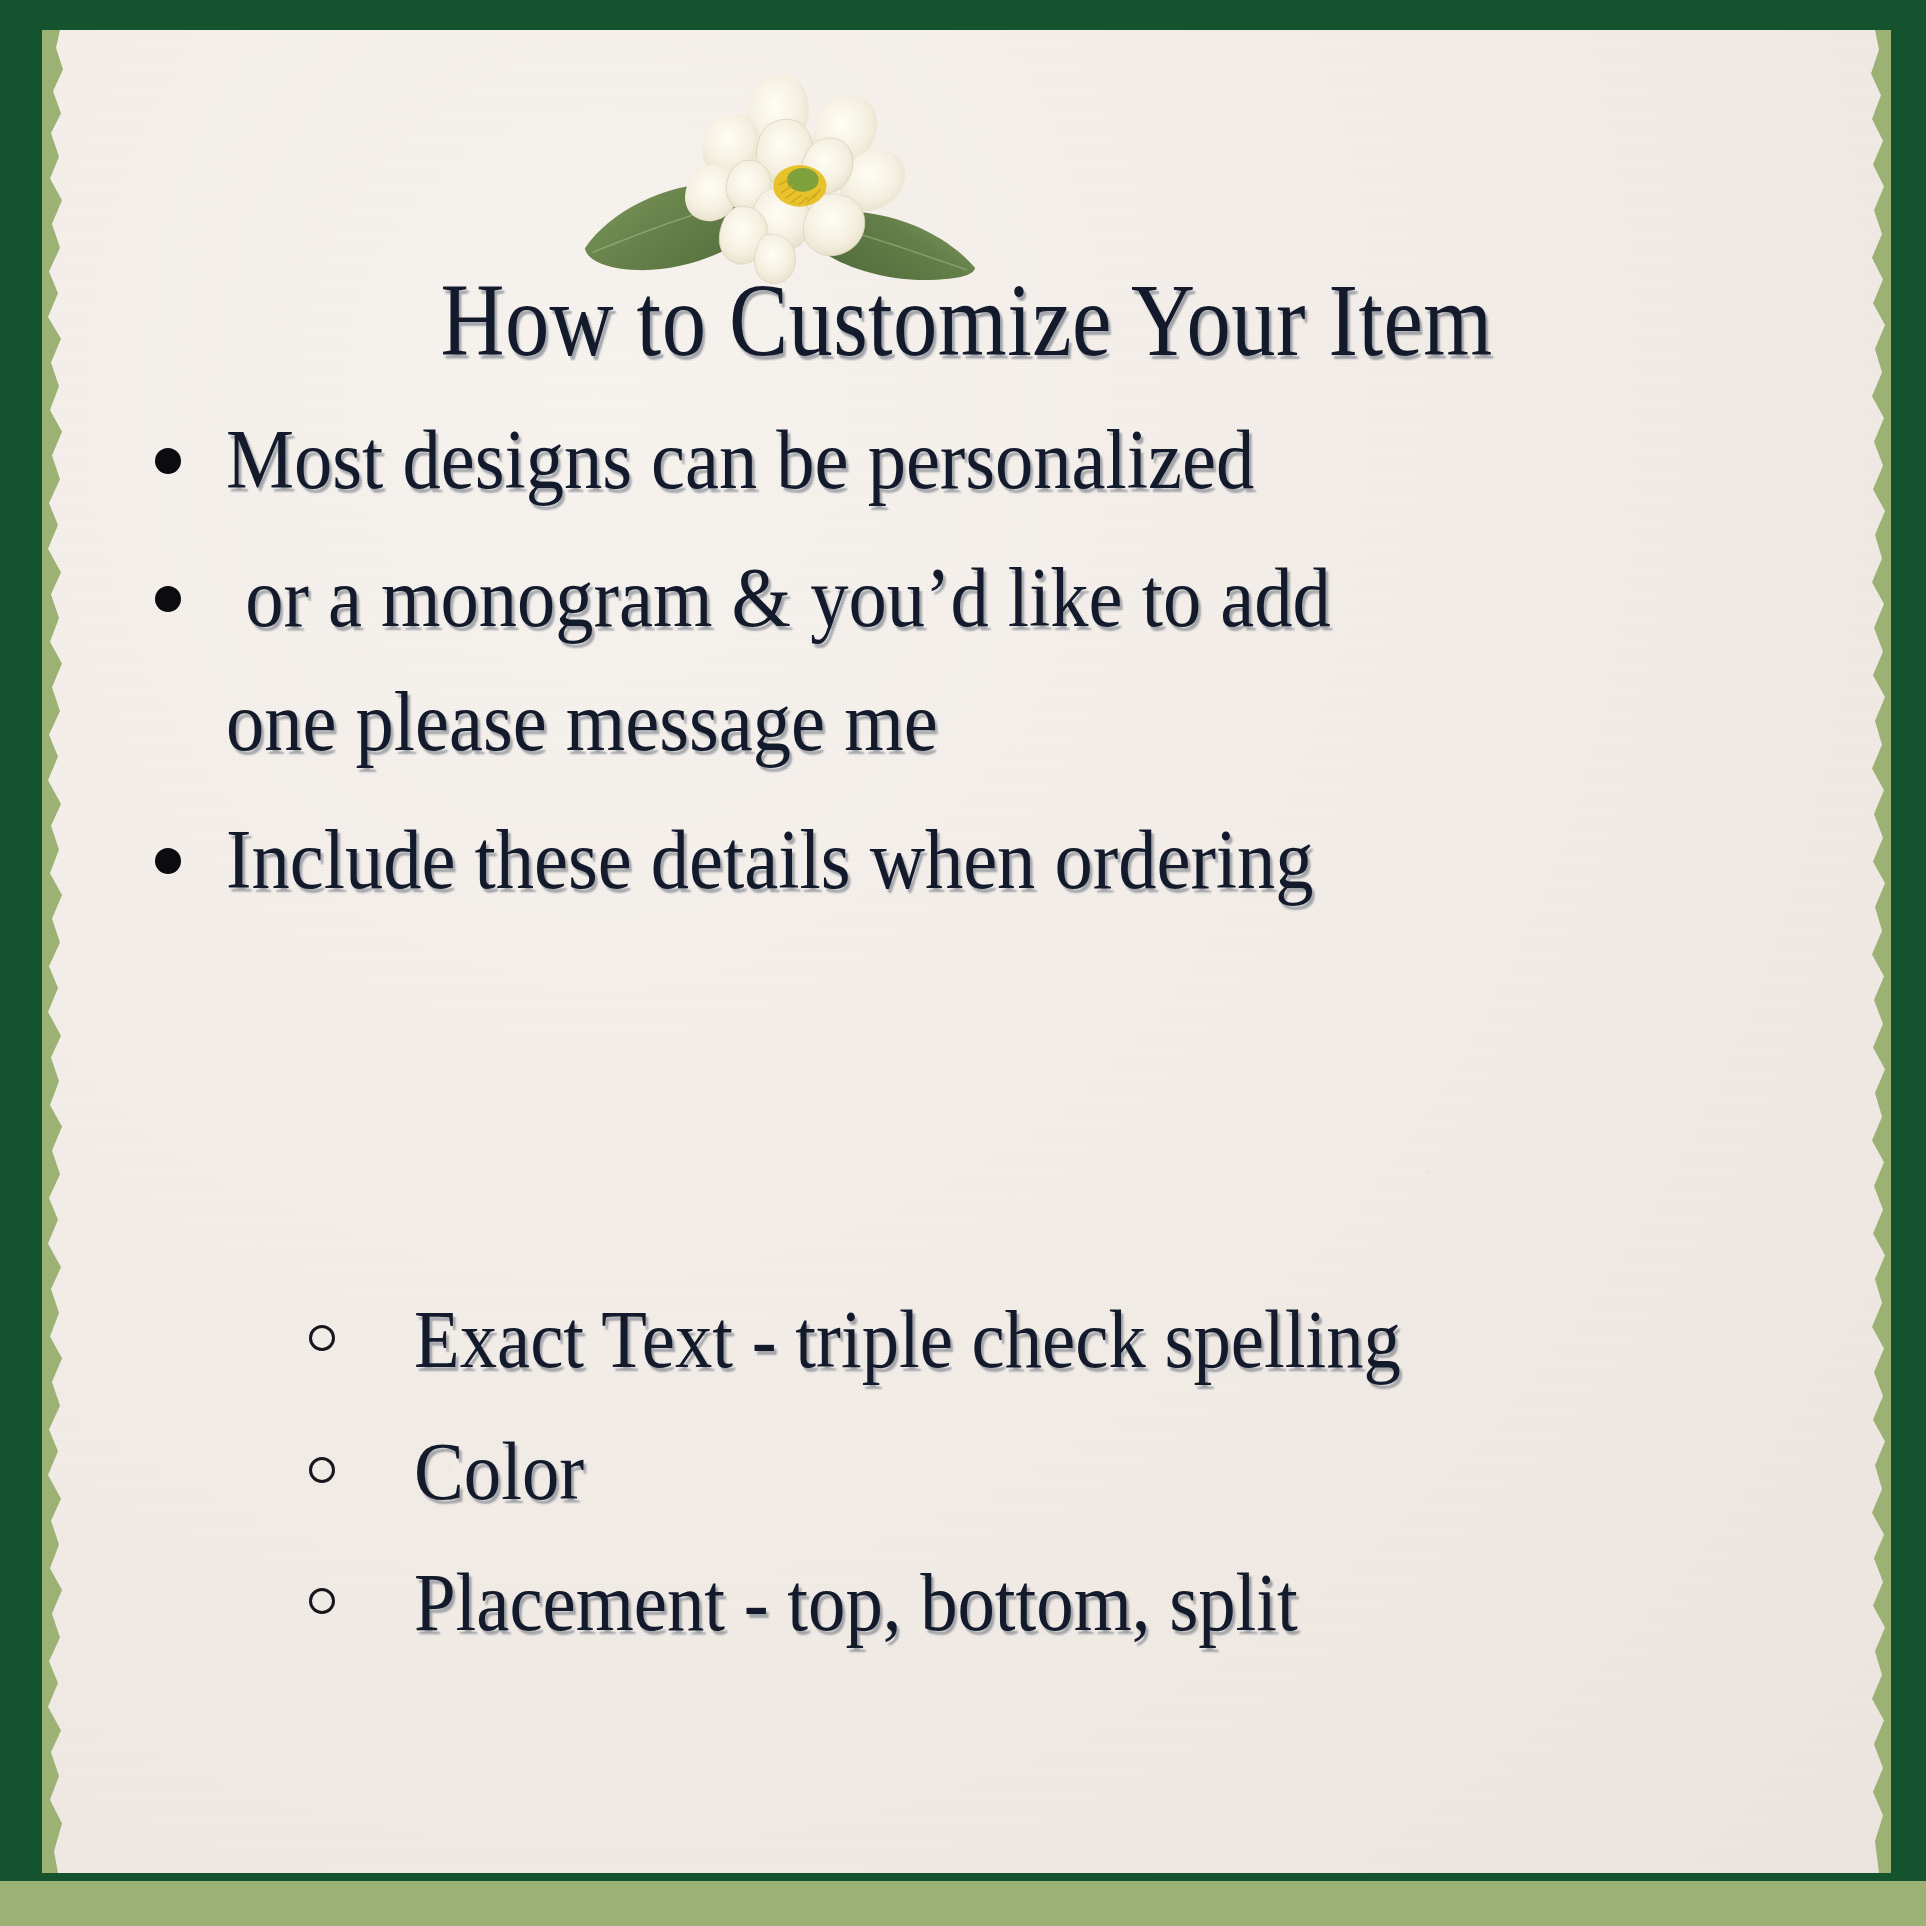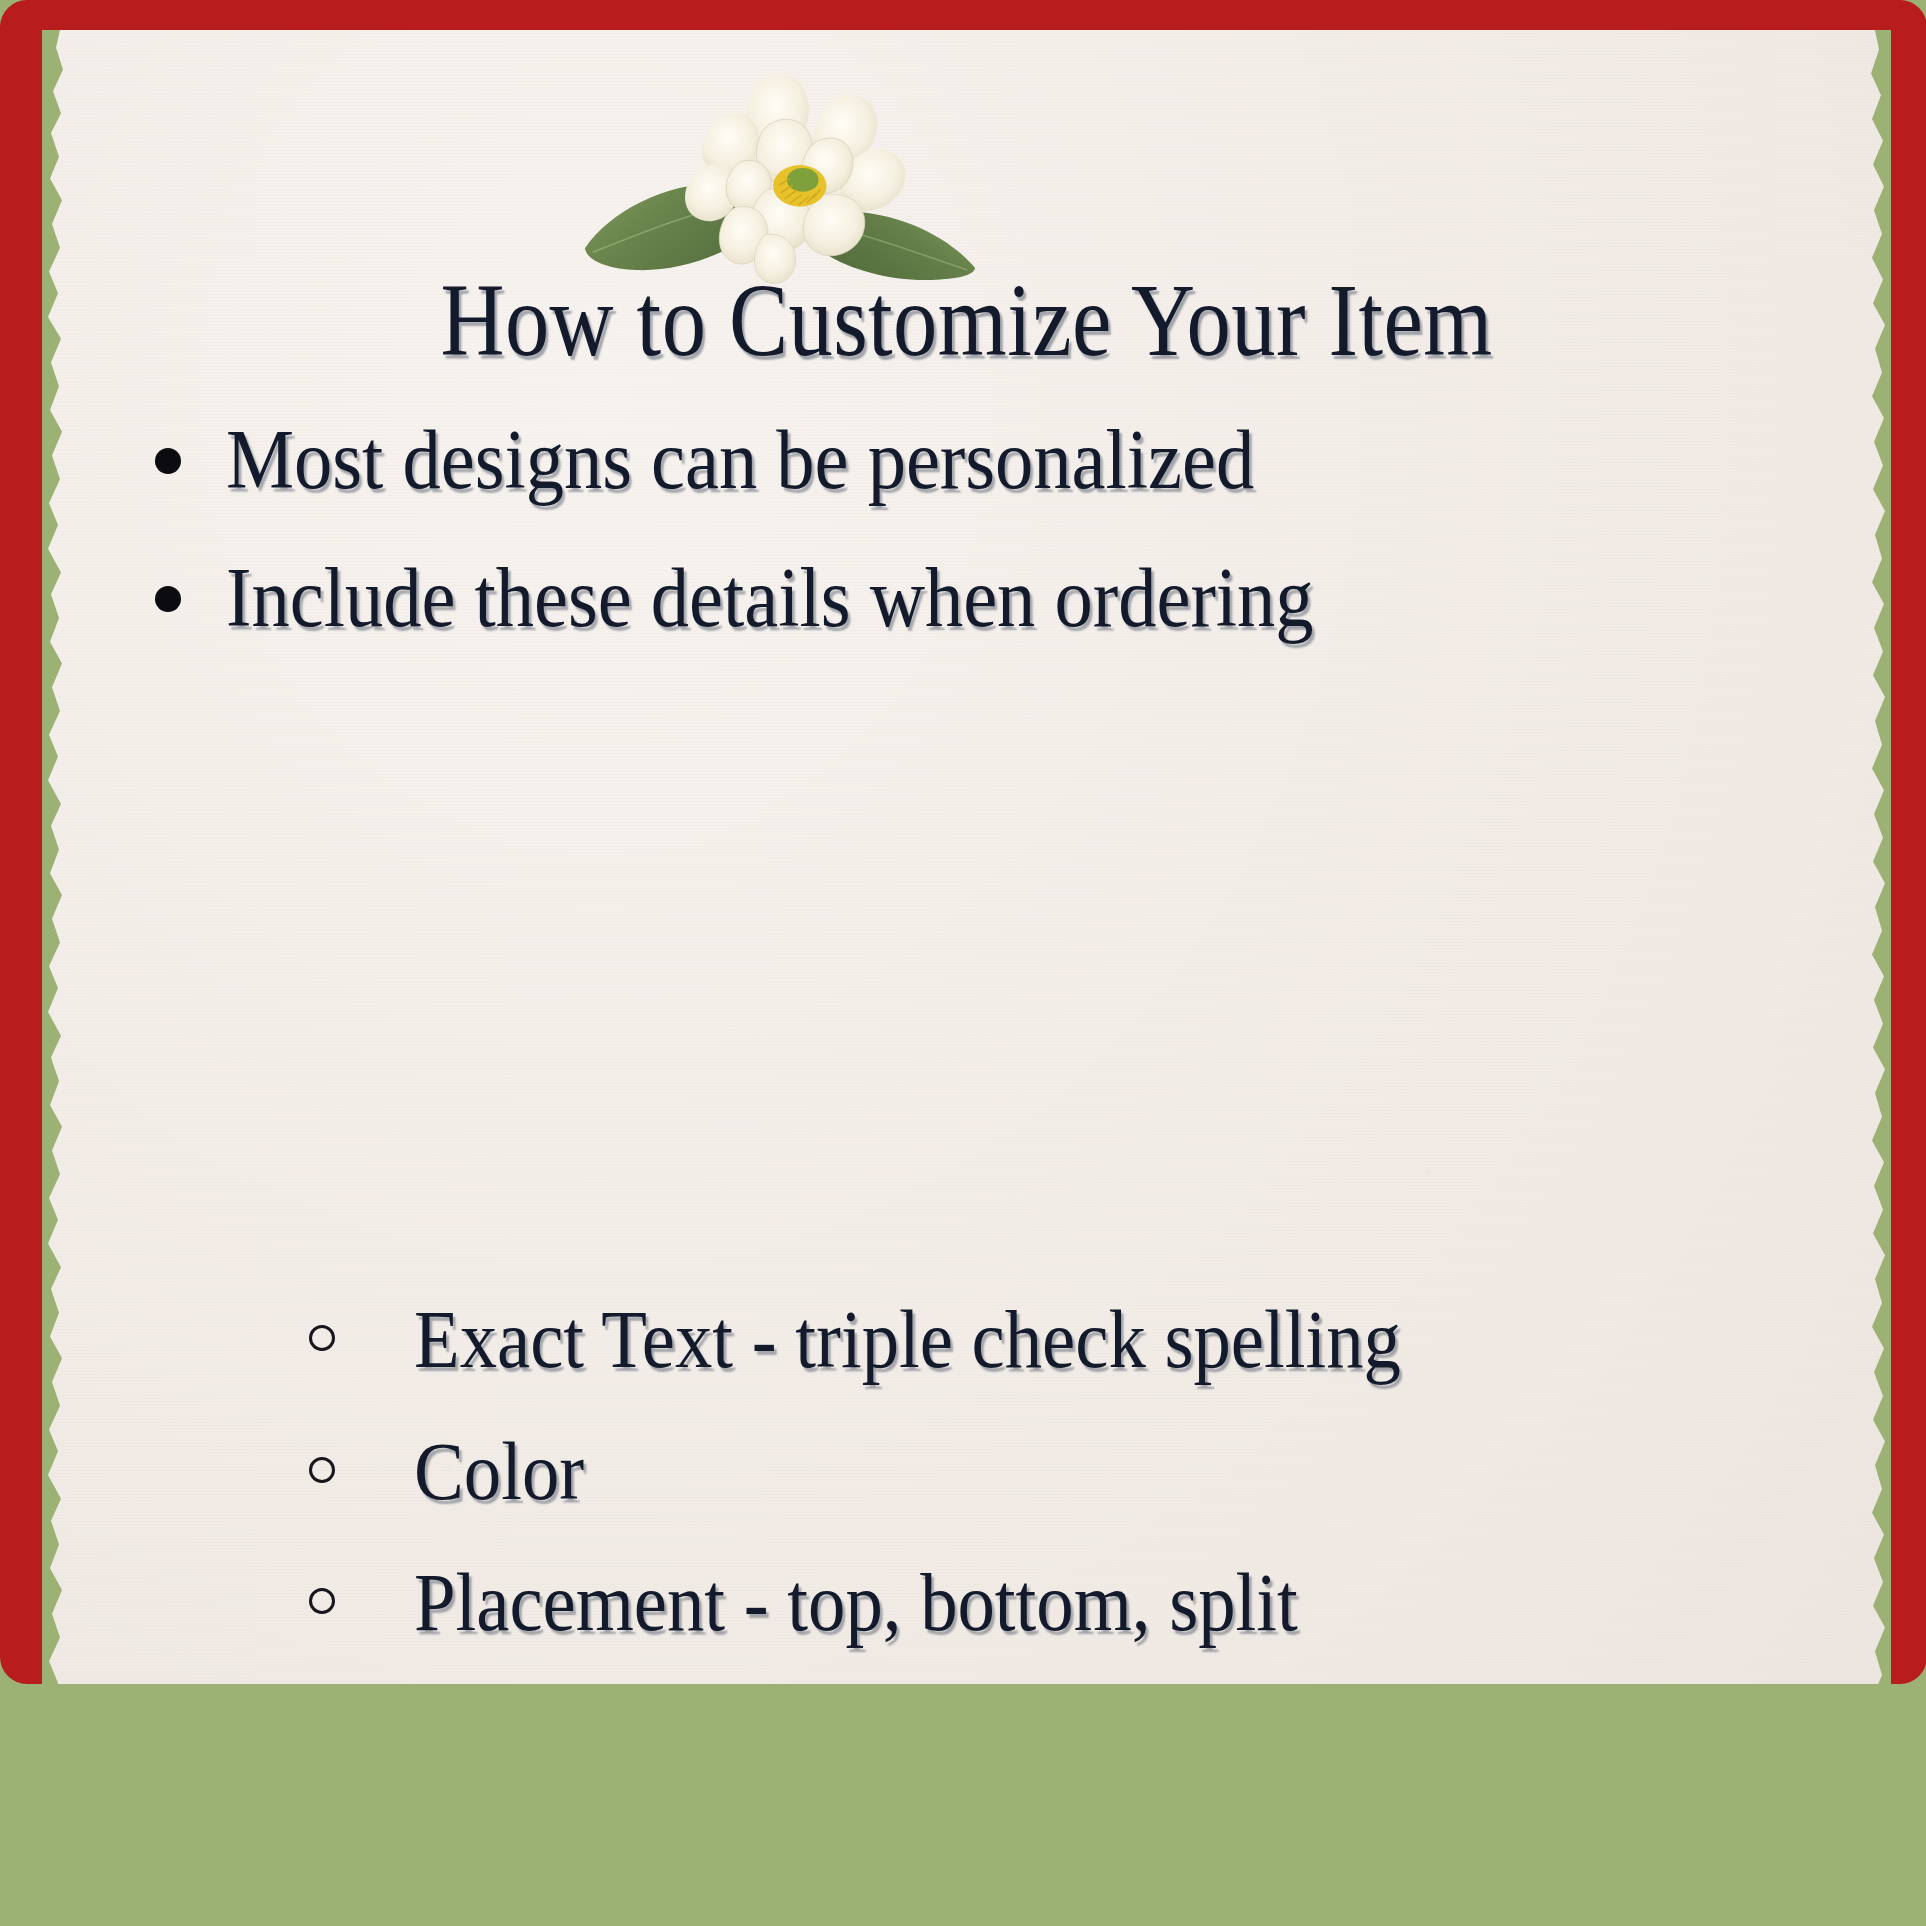--- a/index.html
+++ b/index.html
@@ -10,24 +10,23 @@
     overflow: hidden;
   }
   body {
     font-family: "Liberation Serif", serif;
     background: #9cb174;
   }
 
   #canvas {
     position: relative;
     width: 1927px;
-    height: 1684px;
-    background: #b91c1c;
+    height: 1881px;
+    background: #14532d;
     overflow: hidden;
-    border-radius: 27px;
   }
 
   
   #paper-sheet {
     position: absolute;
     left: 42px;
     top: 30px;
     width: 1849px;
     height: 1843px;
     background:
@@ -251,20 +250,25 @@
 
     <div id="page-title">How to Customize Your Item</div>
 
     <ul id="bullet-list">
       <li class="bullet-row">
         <span class="bullet-dot"></span>
         <span class="bullet-text">Most designs can be personalized</span>
       </li>
       <li class="bullet-row">
         <span class="bullet-dot"></span>
+        <span class="bullet-text"> or a monogram &amp; you’d like to add</span>
+        <span class="bullet-text">one please message me</span>
+      </li>
+      <li class="bullet-row">
+        <span class="bullet-dot"></span>
         <span class="bullet-text">Include these details when ordering</span>
       </li>
     </ul>
 
     <ul id="sub-bullet-list">
       <li class="sub-row">
         <span class="sub-ring"></span>
         <span class="sub-text">Exact Text - triple check spelling</span>
       </li>
       <li class="sub-row">

